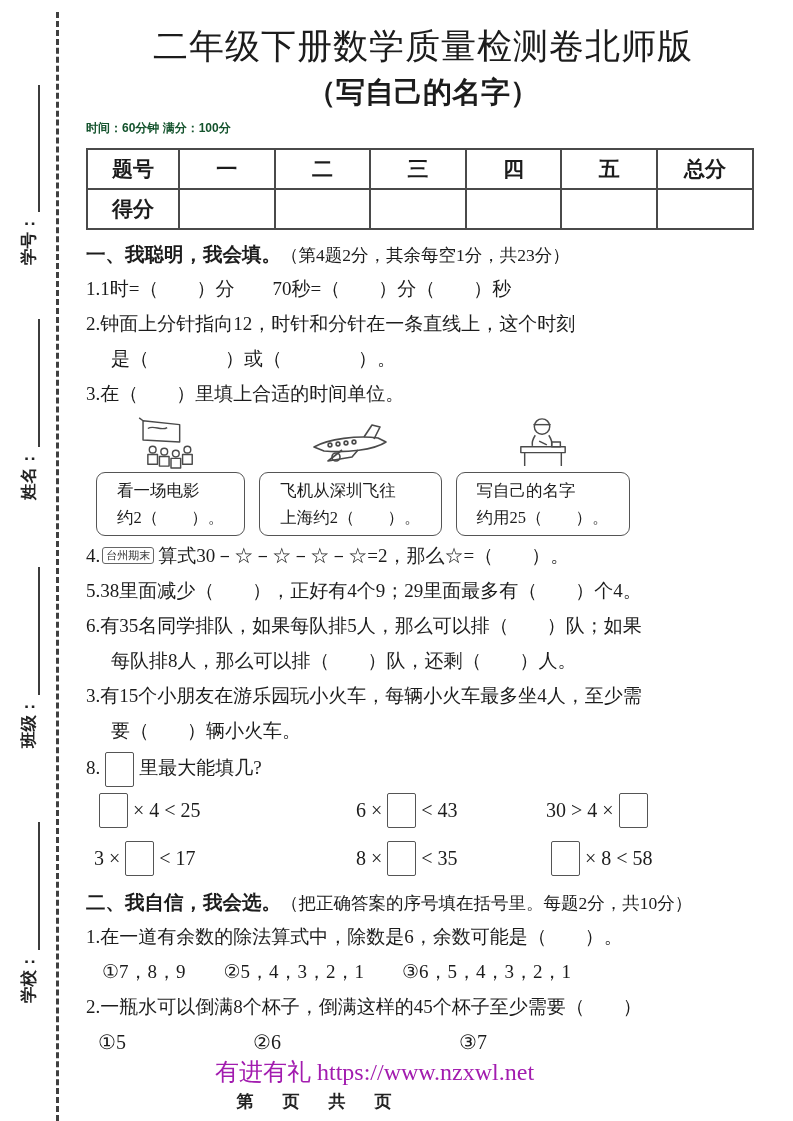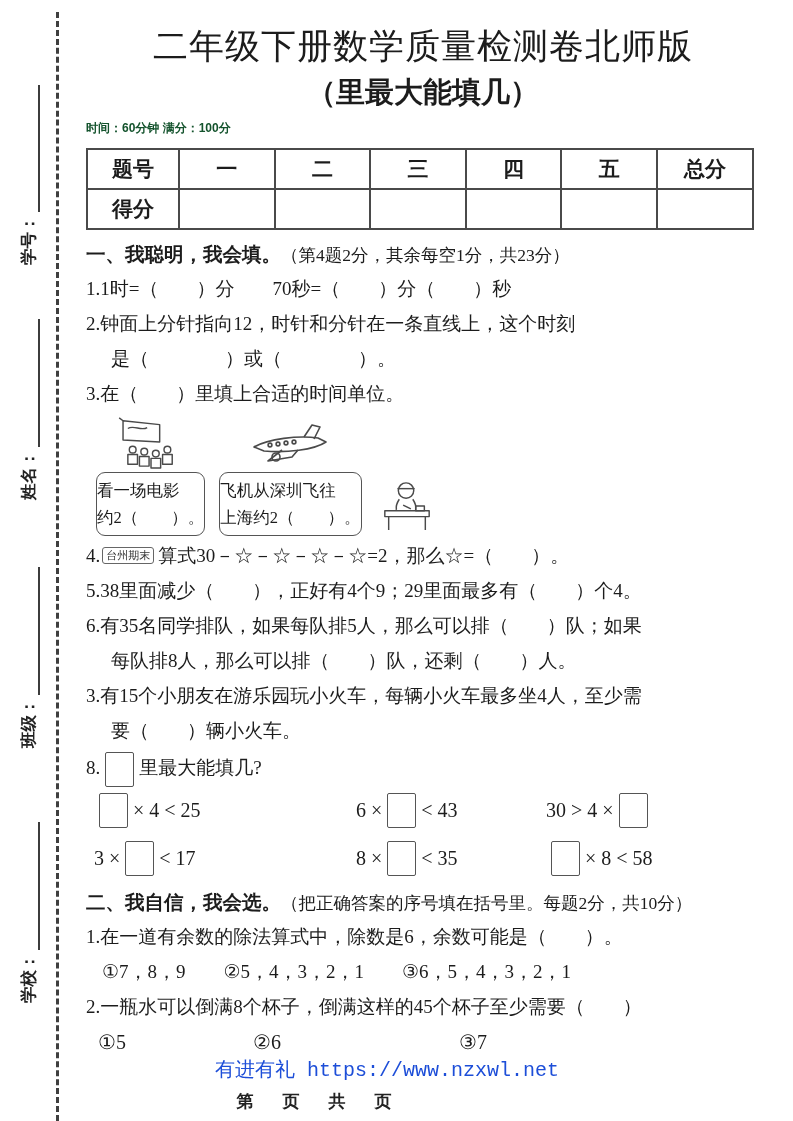--- a/index.html
+++ b/index.html
@@ -35,21 +35,21 @@
   .sec-head .sec-title{font-family:"Liberation Sans","DejaVu Sans",sans-serif;
      font-weight:bold;font-size:19.5px;}
   .sec-head .sec-note{font-size:17.5px;}
   .line{font-size:19px;line-height:35px;white-space:nowrap;}
   .cont{padding-left:25px;}
   
   .pic-row{display:flex;align-items:flex-end;gap:14px;margin:4px 0 2px 10px;}
   .pic-item{display:flex;flex-direction:column;align-items:center;}
   .pic-item svg{display:block;margin-bottom:3px;}
   .cap-box{
-    border:1.6px solid #555;border-radius:9px;padding:4px 0;
+    border:1.6px solid #555;border-radius:9px;padding:4px 20px;
     font-size:16.5px;line-height:27px;white-space:nowrap;
   }
   
   .badge{
     display:inline-block;border:1.3px solid #666;border-radius:3px;
     font-family:"Liberation Sans","DejaVu Sans",sans-serif;
     font-size:11px;line-height:15px;padding:0 3px;margin:0 4px 0 2px;
     vertical-align:3px;color:#333;
   }
   
@@ -59,22 +59,22 @@
   .ineq-grid{display:grid;grid-template-columns:262px 190px 216px;row-gap:8px;
       margin:2px 0 4px 8px;font-size:20px;}
   .ineq-cell{display:flex;align-items:center;white-space:nowrap;height:40px;}
   
   .opts{padding-left:16px;}
   .opt-row{position:relative;height:38px;font-size:20px;}
   .opt-row .opt{position:absolute;top:0;line-height:36px;z-index:3;}
   
   .watermark{
     position:absolute;left:215px;top:1056px;z-index:2;
-    font-family:Liberation Mono, monospace;
-    font-size:20px;color:#1d4ed8;white-space:nowrap;
+    font-family:Liberation Serif, serif;
+    font-size:24px;color:#a21caf;white-space:nowrap;
   }
   .footer{
     position:absolute;left:0;top:1090px;width:634px;text-align:center;
     font-size:17px;font-weight:bold;letter-spacing:6px;color:#222;z-index:3;
   }
 </style>
 </head>
 <body>
 
 <div class="seal-line"></div>
@@ -91,21 +91,21 @@
   <span>班级：</span>
   <span class="blankline"></span>
 </div>
 <div class="m-group" style="top:973px;width:195px;">
   <span>学校：</span>
   <span class="blankline"></span>
 </div>
 
 <main>
   <h1>二年级下册数学质量检测卷北师版</h1>
-  <h2>（里最大能填几）</h2>
+  <h2>（写自己的名字）</h2>
   <div class="meta">时间：60分钟  满分：100分</div>
 
   <table class="score">
     <colgroup>
       <col style="width:92px">
         <col>
         <col>
         <col>
         <col>
         <col>
@@ -188,20 +188,24 @@
           <circle cx="30" cy="12" r="8"></circle>
           <path d="M21 10 h18"></path>
           <path d="M23 21 q-4 6 -3 11"></path>
             <path d="M37 21 q4 6 3 11"></path>
           <path d="M27 27 l8 4"></path>
           <rect x="8" y="33" width="46" height="6"></rect>
           <path d="M12 39 v14 M50 39 v14"></path>
           <rect x="40" y="28" width="9" height="5"></rect>
         </g>
       </svg>
+      <div class="cap-box">
+        <div>写自己的名字</div>
+        <div>约用25（　　）。</div>
+      </div>
     </div>
   </div>
 
   <div class="line">
     <span>4.</span><span class="badge">台州期末</span><span>算式30－☆－☆－☆－☆=2，那么☆=（　　）。</span>
   </div>
   <div class="line">5.38里面减少（　　），正好有4个9；29里面最多有（　　）个4。</div>
   <div class="line">6.有35名同学排队，如果每队排5人，那么可以排（　　）队；如果</div>
   <div class="line cont">每队排8人，那么可以排（　　）队，还剩（　　）人。</div>
   <div class="line">3.有15个小朋友在游乐园玩小火车，每辆小火车最多坐4人，至少需</div>

